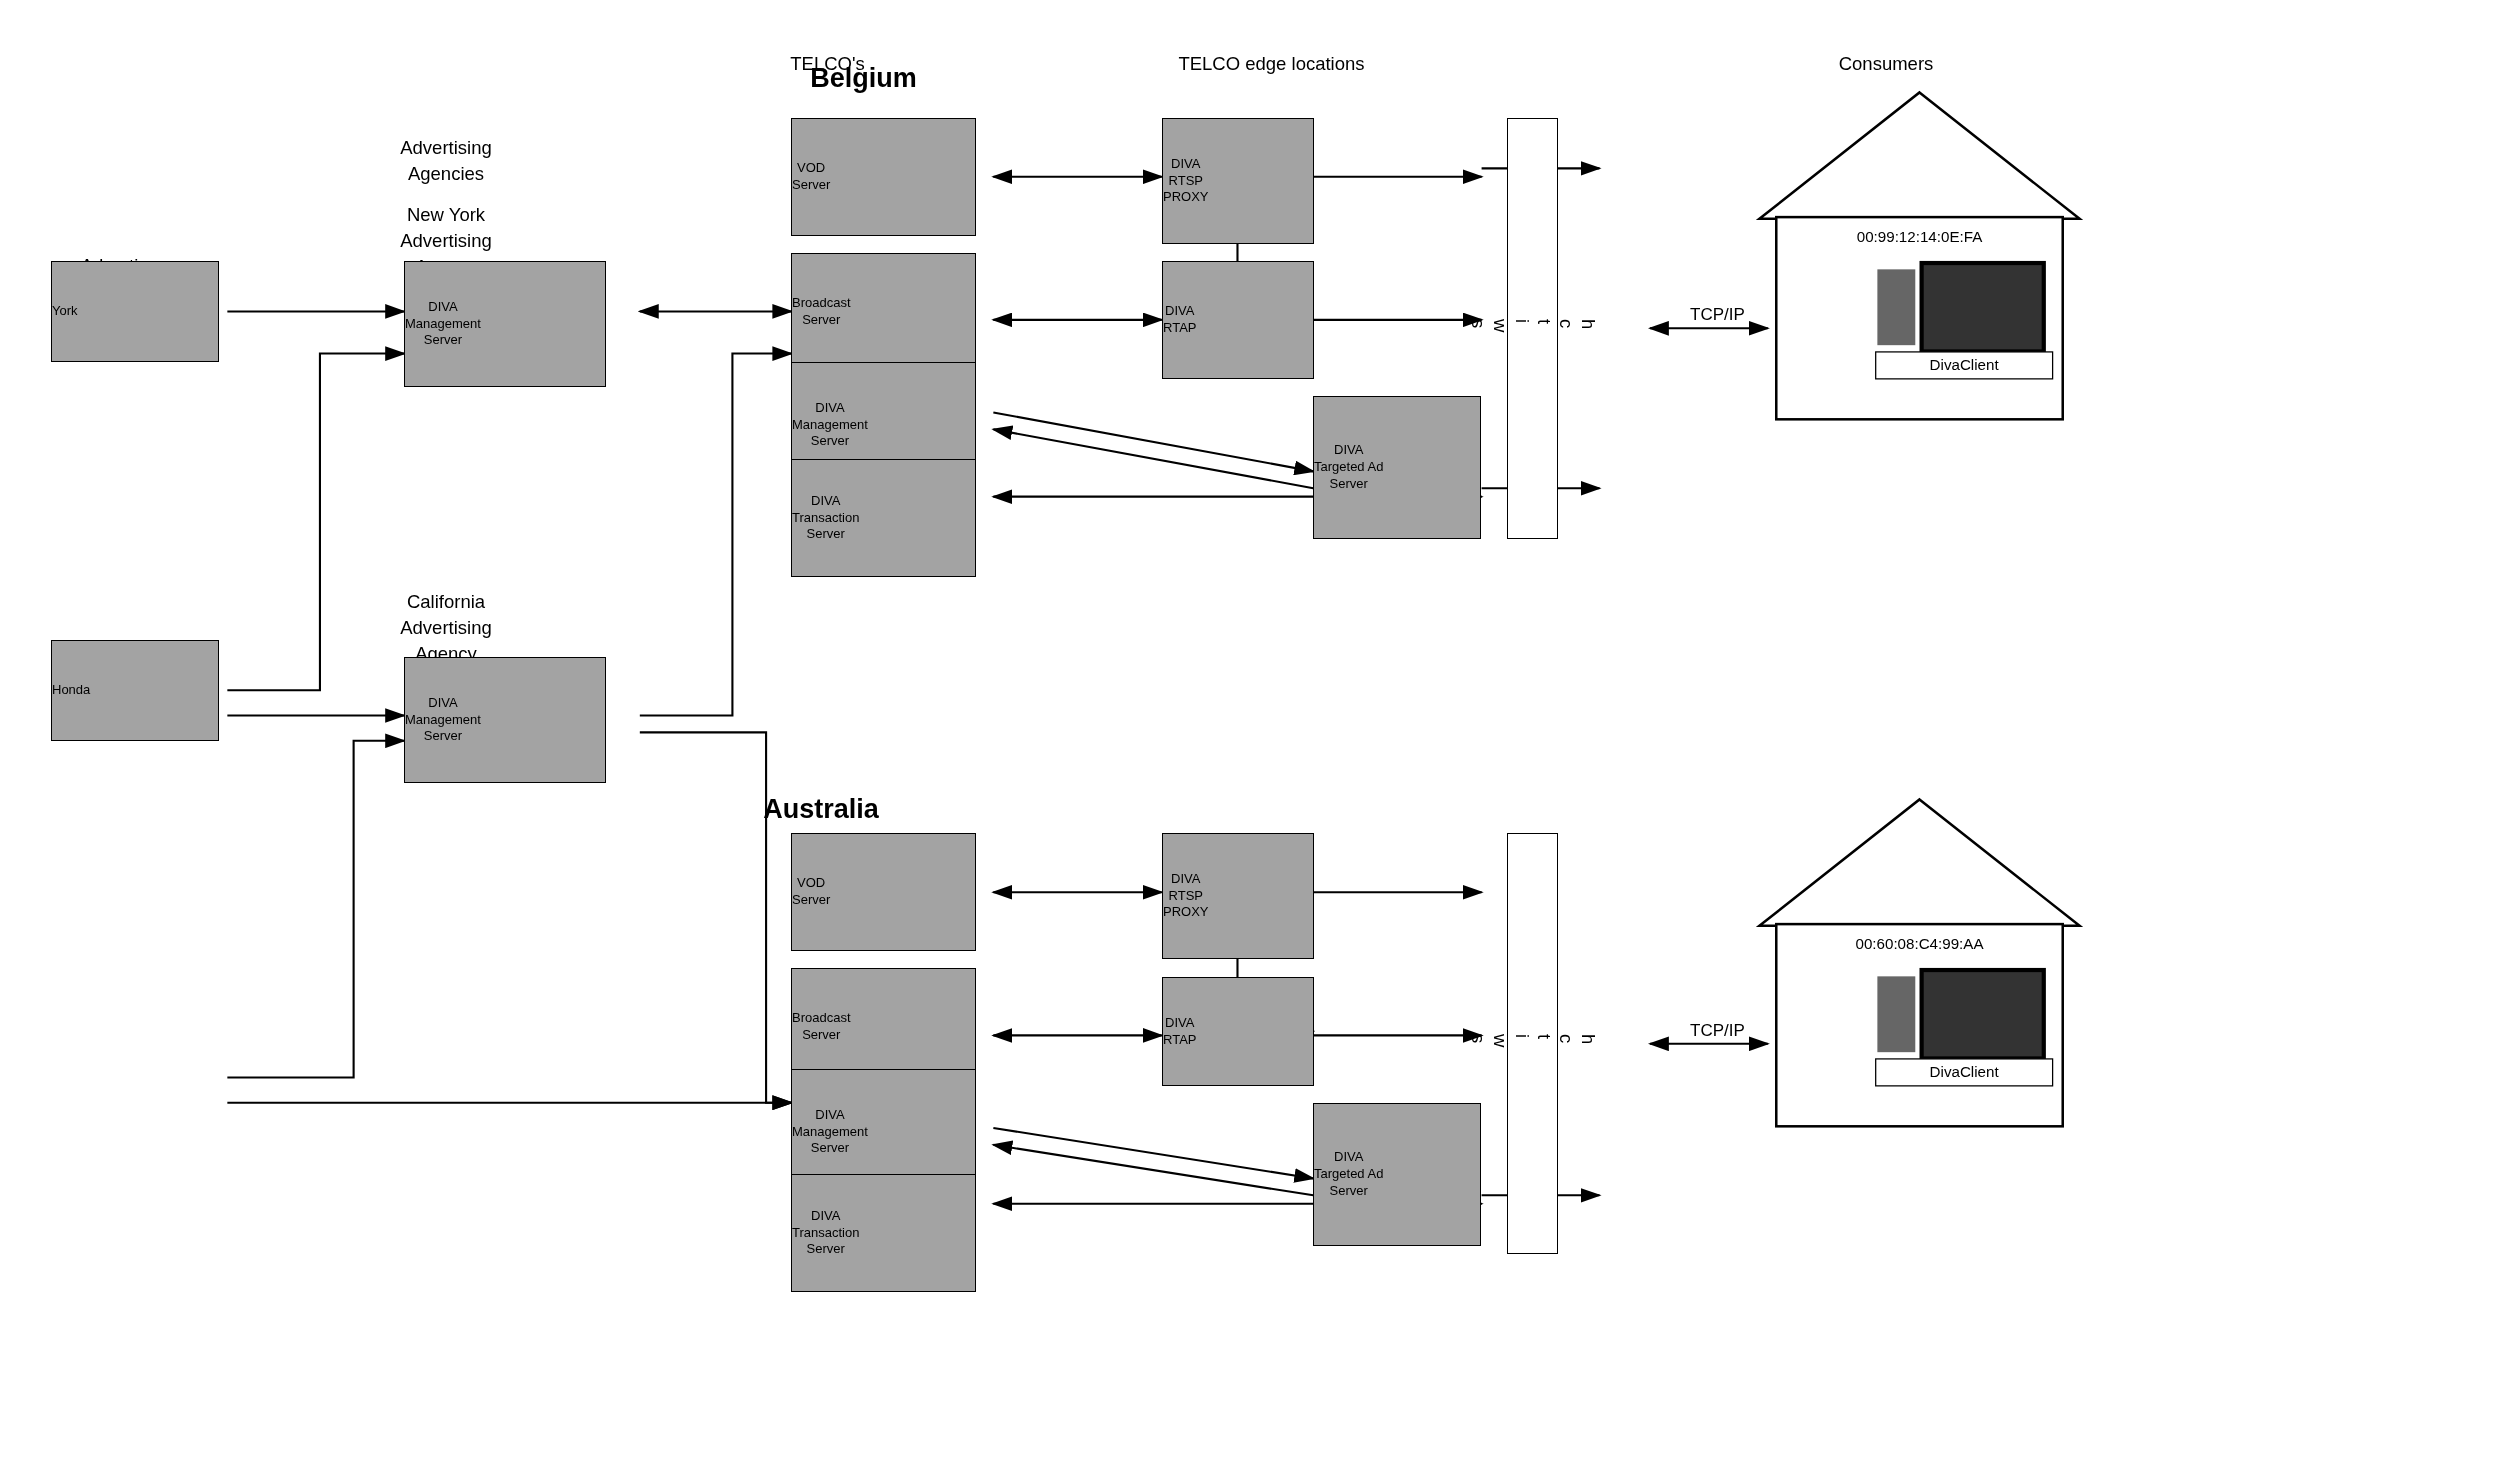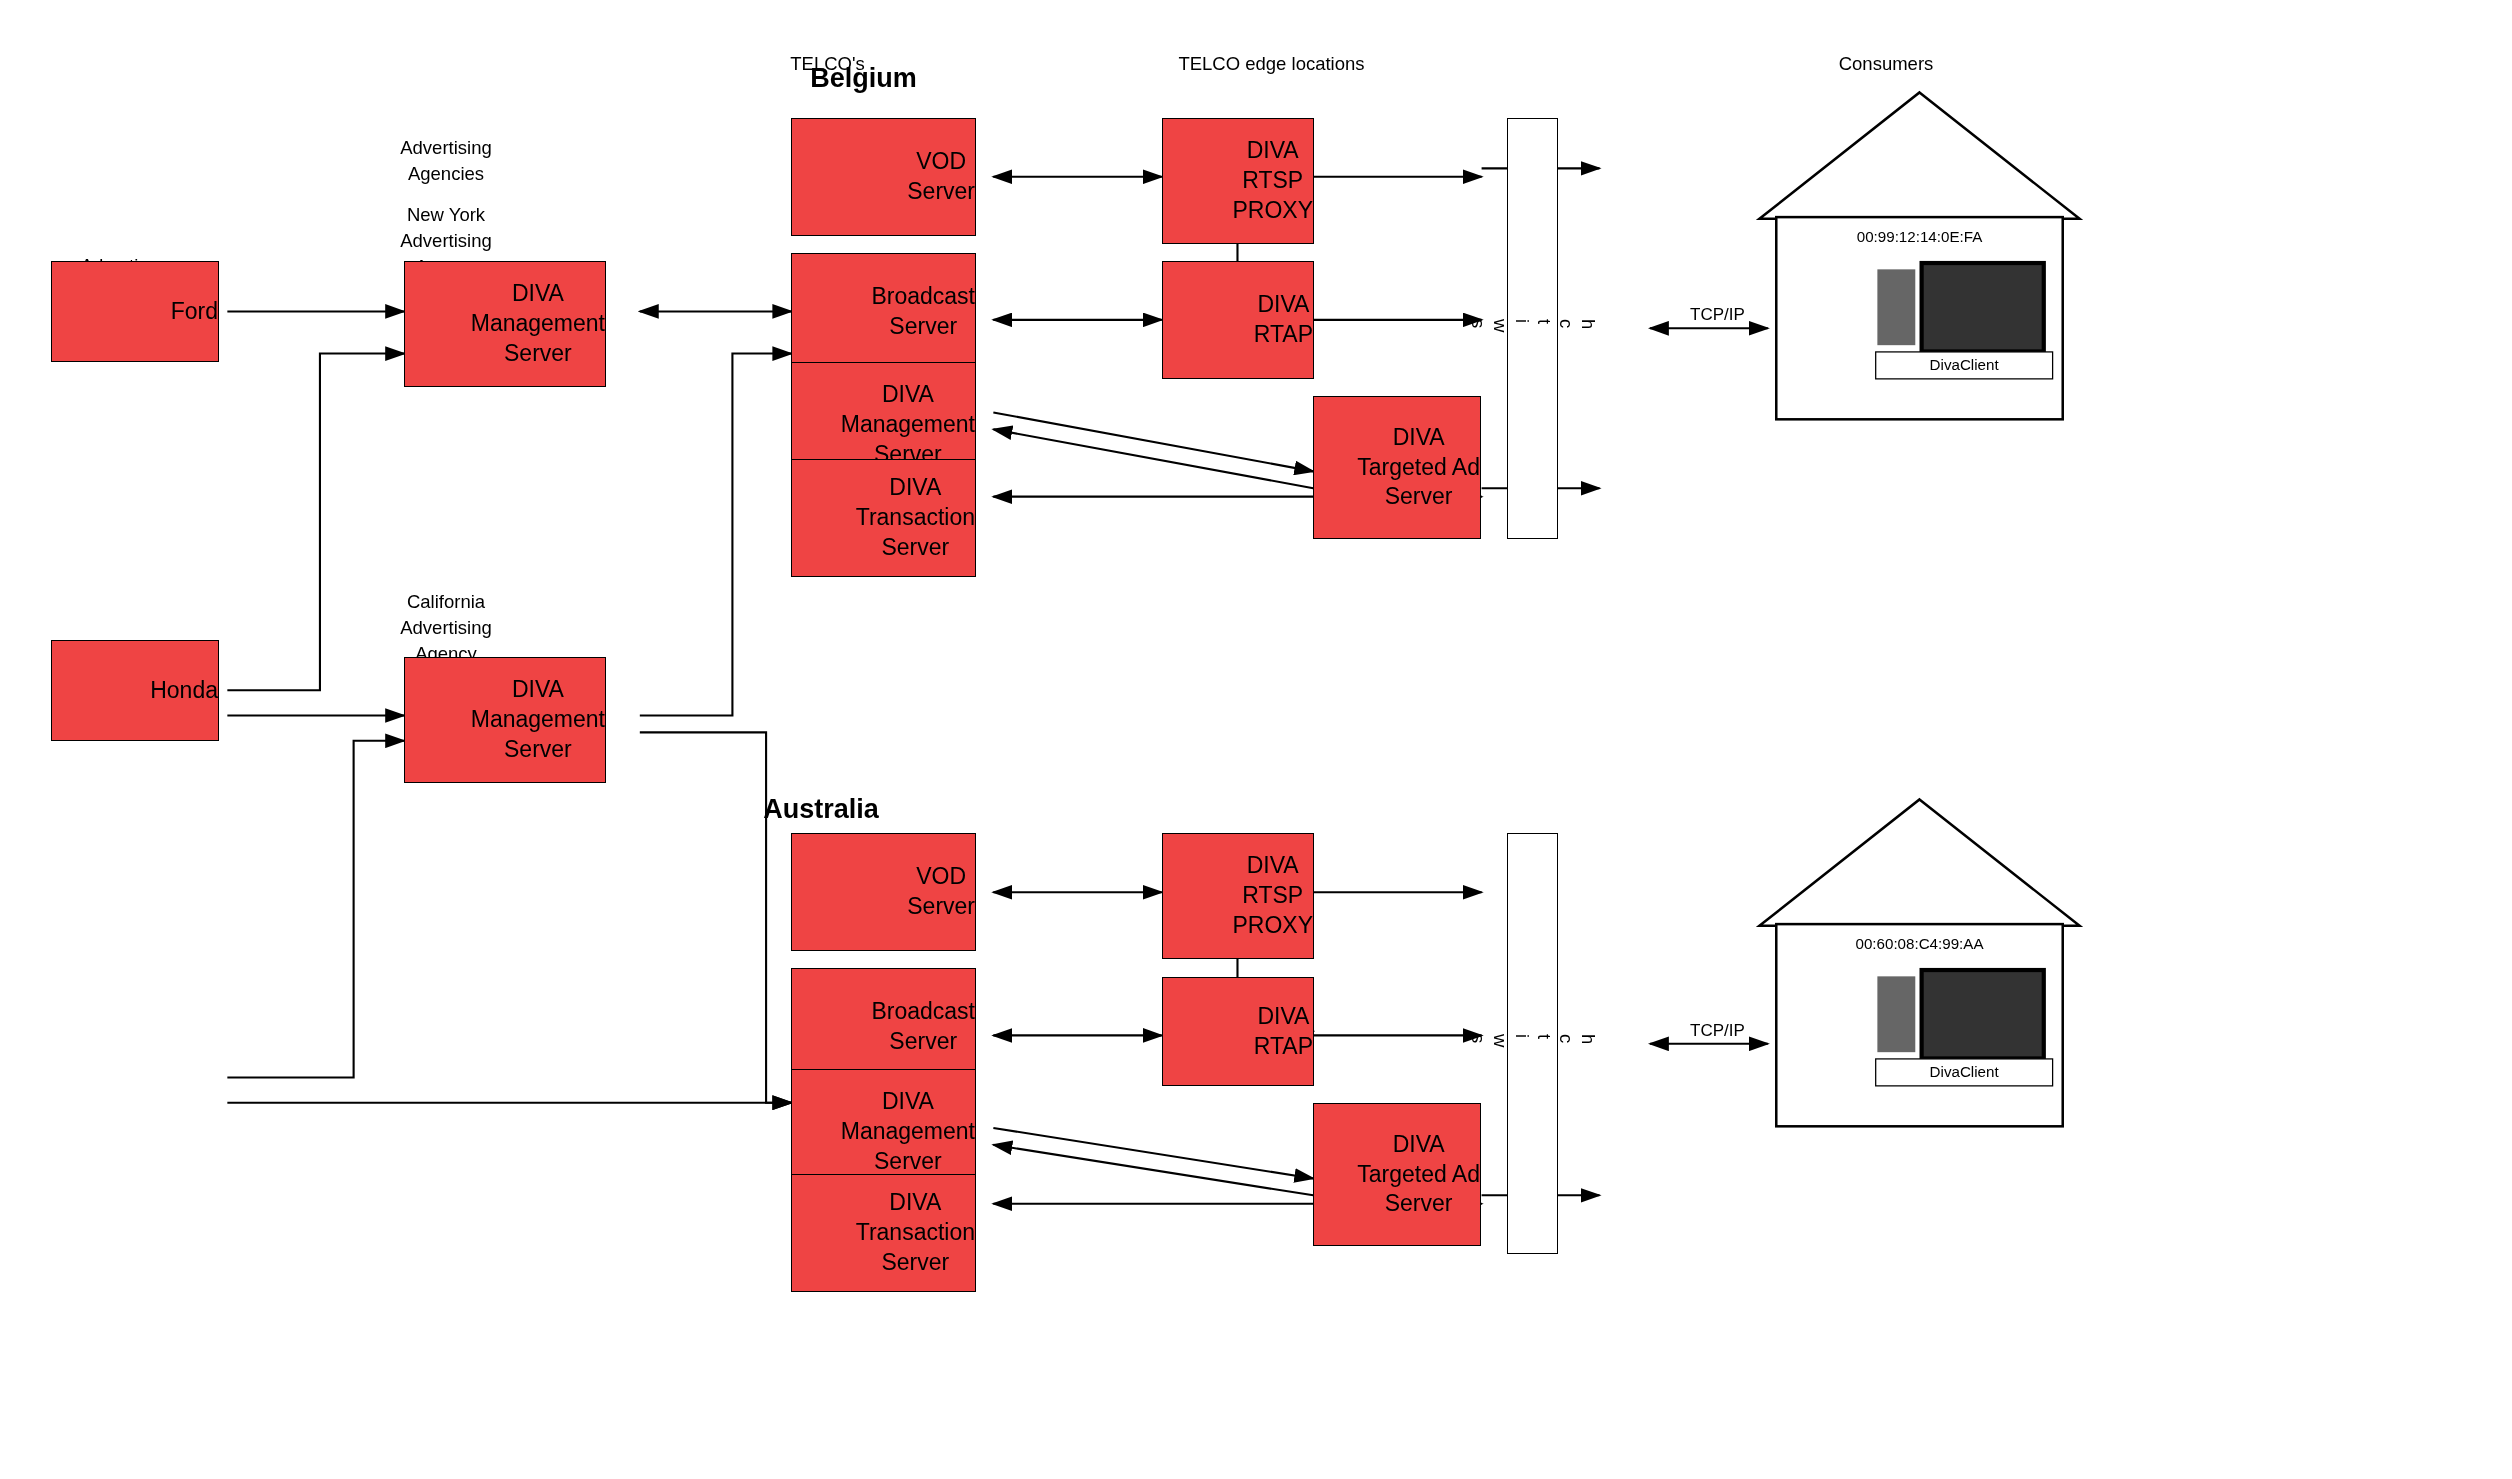--- a/index.html
+++ b/index.html
@@ -14,26 +14,26 @@
     }
     .diagram {
       position: absolute;
       top: 0; left: 0;
       width: 2512px;
       height: 1479px;
     }
     .box {
       position: absolute;
       border: 1.7px solid #000;
-      background: #ef4444;
+      background: #a3a3a3;
       display: flex;
       align-items: center;
-      justify-content: flex-end;
+      justify-content: flex-start;
       text-align: center;
-      font-size: 23px;
+      font-size: 13px;
       line-height: 1.3;
       font-weight: normal;
     }
     .label {
       position: absolute;
       text-align: center;
       font-size: 18.5px;
       line-height: 1.4;
     }
     .label-large {
@@ -133,21 +133,21 @@
     <line x1="1960" y1="1240" x2="2100" y2="1240" stroke="#000" stroke-width="2.5" marker-start="url(#arrow-both-start)" marker-end="url(#arrow)"></line>
 
     <line x1="1760" y1="200" x2="1900" y2="200" stroke="#000" stroke-width="2.5" marker-end="url(#arrow)"></line>
   </svg>
 
   <div class="label" style="left:51px; top:253px; width:152px;">
     <span>Advertisers</span>
   </div>
 
   <div class="box" style="left:51px; top:261px; width:168px; height:101px;">
-    <span>Ford</span>
+    <span>York</span>
   </div>
 
   <div class="box" style="left:51px; top:640px; width:168px; height:101px;">
     <span>Honda</span>
   </div>
 
 
   <div class="label" style="left:362px; top:135px; width:168px;">
     <span style="white-space:pre-line;">Advertising
 Agencies</span>

